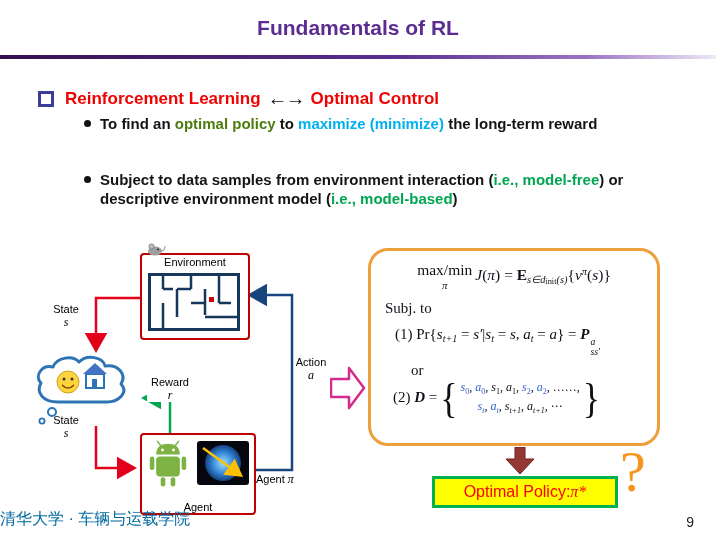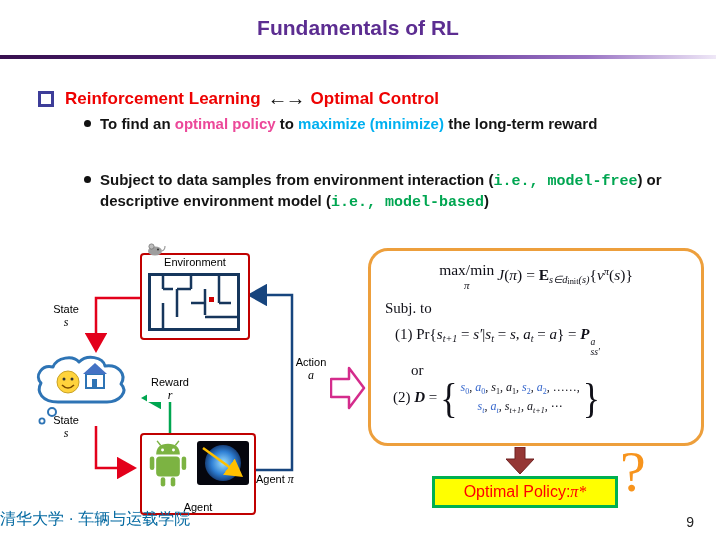--- a/index.html
+++ b/index.html
@@ -17,23 +17,23 @@
            display:flex;align-items:center;gap:7px;}
   .sq{display:inline-block;width:10px;height:10px;border:3px solid #3D3D99;margin-right:4px;}
   .h-arrow{color:#111;font-size:20px;letter-spacing:-2px;}
 
   
   .bullet{position:absolute;left:100px;width:586px;font-size:15px;font-weight:bold;
           color:#141414;line-height:1.27;}
   .bullet .dot{position:absolute;left:-16px;top:6px;width:7px;height:7px;border-radius:50%;background:#111;}
   .b1{top:114px;}
   .b2{top:170px;}
-  .c-blue{color:#ec4899;}
+  .c-blue{color:#4d7c0f;}
   .c-sky{color:#00B0F0;}
-  .c-green{color:#00A651;font-family:Liberation Mono, monospace;}
+  .c-green{color:#00A651;}
 
   
   .env{position:absolute;left:140px;top:253px;width:106px;height:83px;border:2px solid #C00000;
        border-radius:4px;background:#fff;}
   .env-label{position:absolute;top:1px;left:0;right:0;text-align:center;font-size:11px;color:#000;}
   .maze{position:absolute;left:6px;top:18px;}
   .mouse{position:absolute;left:146px;top:242px;}
 
   .agent{position:absolute;left:140px;top:433px;width:112px;height:78px;border:2px solid #C00000;
          border-radius:4px;background:#fff;}
@@ -53,21 +53,21 @@
   .lab-state-bottom{left:48px;top:414px;width:36px;}
   .lab-action{left:292px;top:356px;width:38px;}
   .lab-reward{left:147px;top:376px;width:46px;background:#fff;}
   .lab-policy{left:256px;top:473px;width:60px;text-align:left;}
   .lab-policy .var{display:inline;}
 
   .arrows{position:absolute;left:0;top:240px;pointer-events:none;}
   .bigarrow{position:absolute;left:330px;top:366px;}
 
   
-  .mathbox{position:absolute;left:368px;top:248px;width:336px;height:198px;background:#fff;
+  .mathbox{position:absolute;left:368px;top:248px;width:292px;height:198px;background:#fff;
            border:3px solid #ED9F3C;border-radius:20px;box-sizing:border-box;
            font-family:"Liberation Serif",serif;color:#101018;font-size:15px;}
   .m-line1{display:flex;align-items:center;justify-content:center;margin-top:11px;font-size:15.5px;}
   .maxmin{display:inline-flex;flex-direction:column;align-items:center;line-height:1;margin-right:3px;}
   .maxmin .op{font-size:15.5px;}
   .maxmin .under{font-size:11px;font-style:italic;margin-top:2px;}
   .m-line2{margin:9px 0 0 14px;}
   .m-line3{margin:9px 0 0 24px;}
   .m-line4{margin:6px 0 0 40px;}
   .m-line5{display:flex;align-items:center;margin:0 0 12px 22px;}

